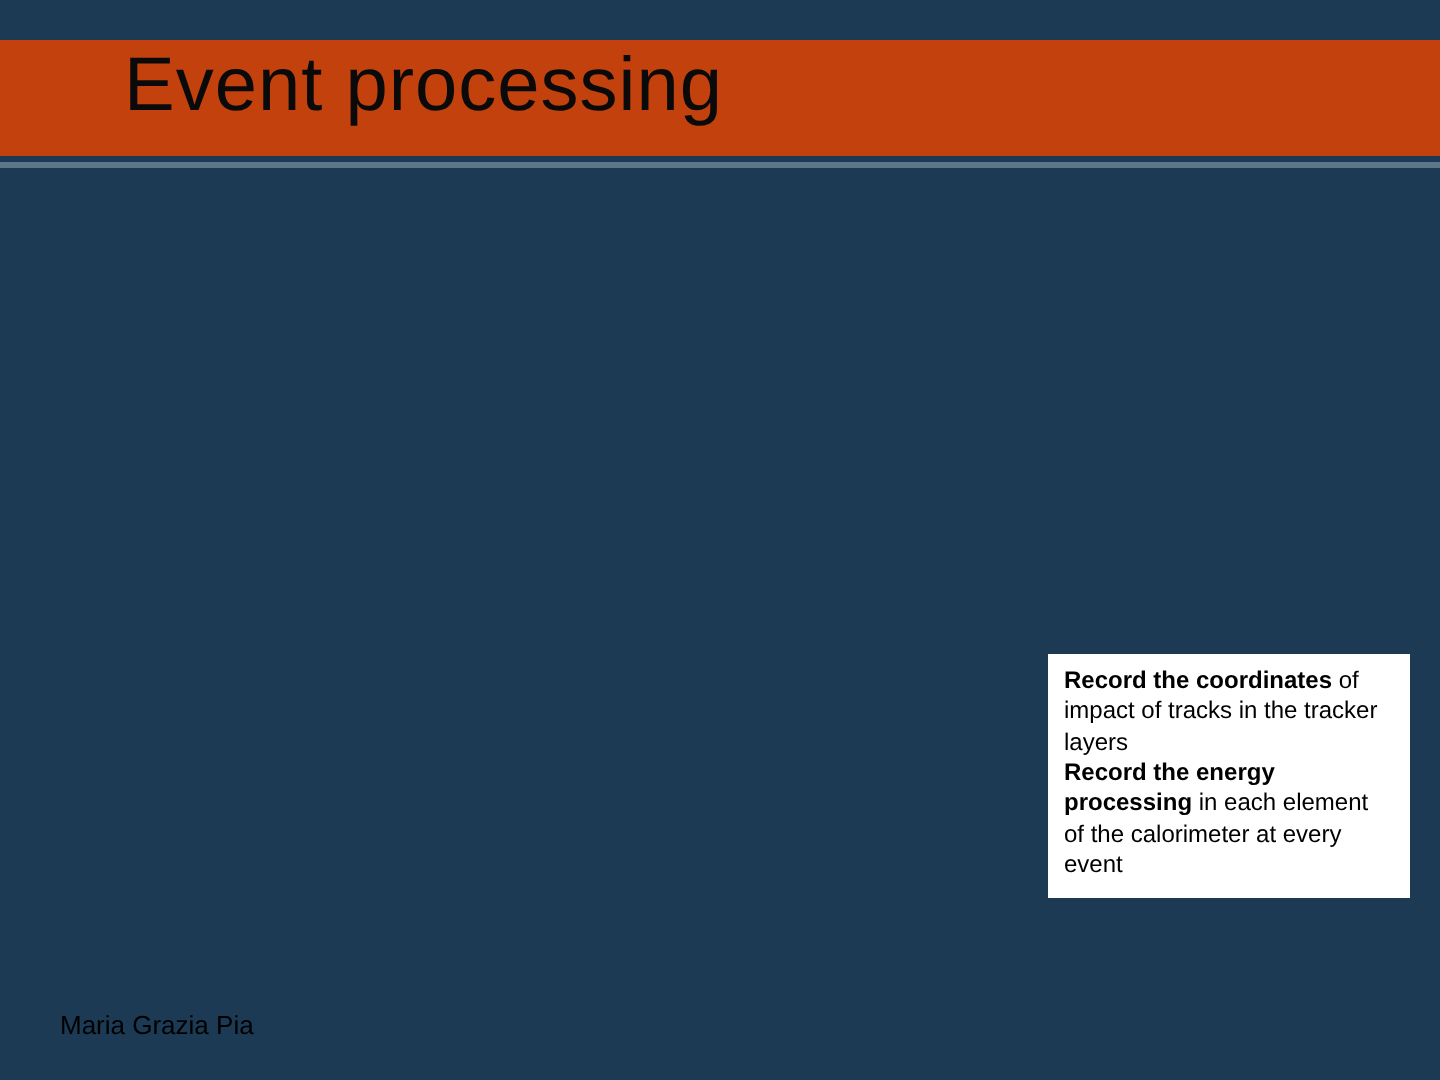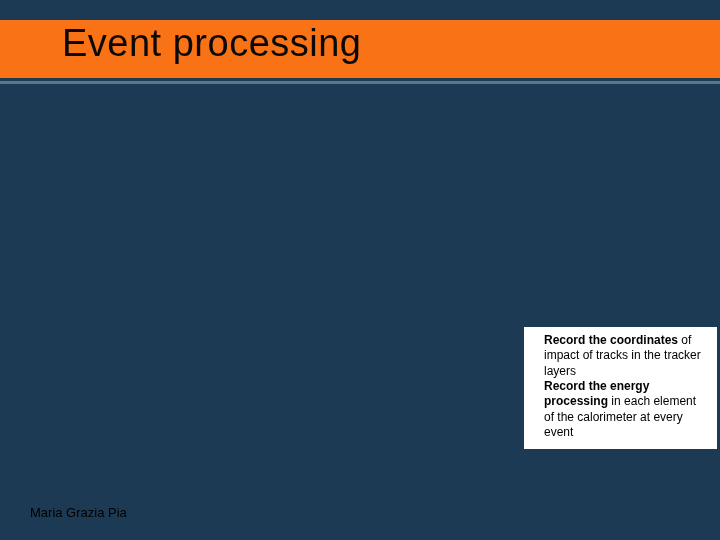--- a/index.html
+++ b/index.html
@@ -15,21 +15,21 @@
     width: 720px;
     height: 540px;
     background: #1d3a54;
   }
   .title-band {
     position: absolute;
     left: 0;
     right: 0;
     top: 20px;
     height: 58px;
-    background: #f97316;
+    background: #c2410c;
     padding-left: 28px;
   }
   .title-text {
     position: absolute;
     left: 62px;
     top: 2px;
     font-size: 38px;
     font-weight: 400;
     color: #0a0a0a;
     letter-spacing: 0.5px;
@@ -41,21 +41,21 @@
     top: 81px;
     height: 3px;
     background: #5d7689;
   }
   .note-box {
     position: absolute;
     left: 524px;
     top: 327px;
     width: 165px;
     background: #ffffff;
-    padding: 6px 8px 8px 20px;
+    padding: 6px 8px 8px 8px;
     font-size: 12px;
     line-height: 1.28;
     color: #000000;
   }
   .note-box b {
     font-weight: 700;
   }
   .note-box .row {
     display: block;
   }

